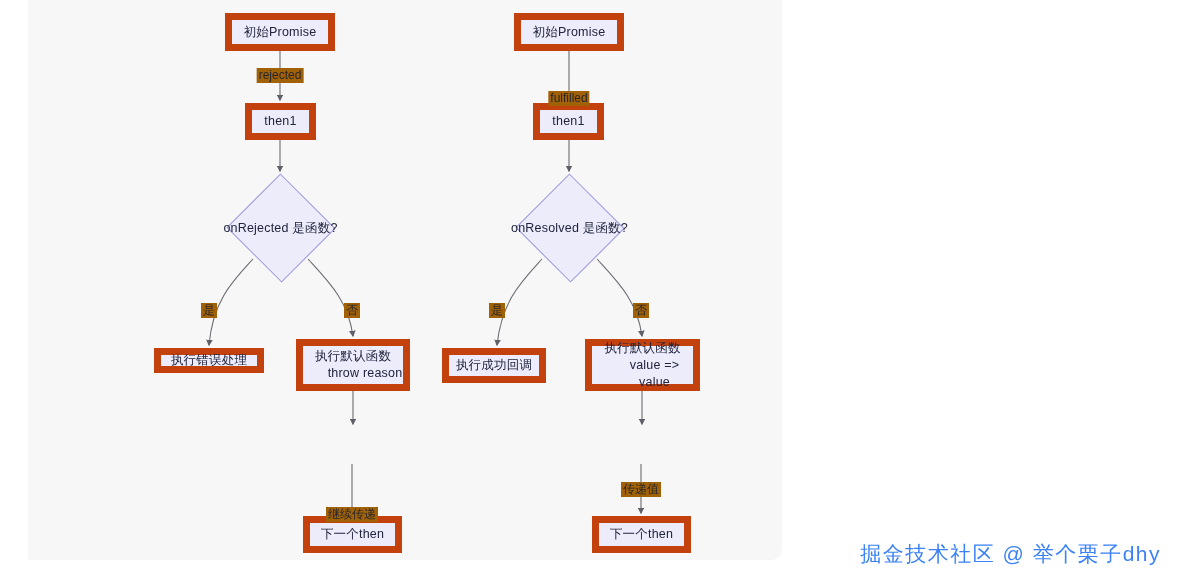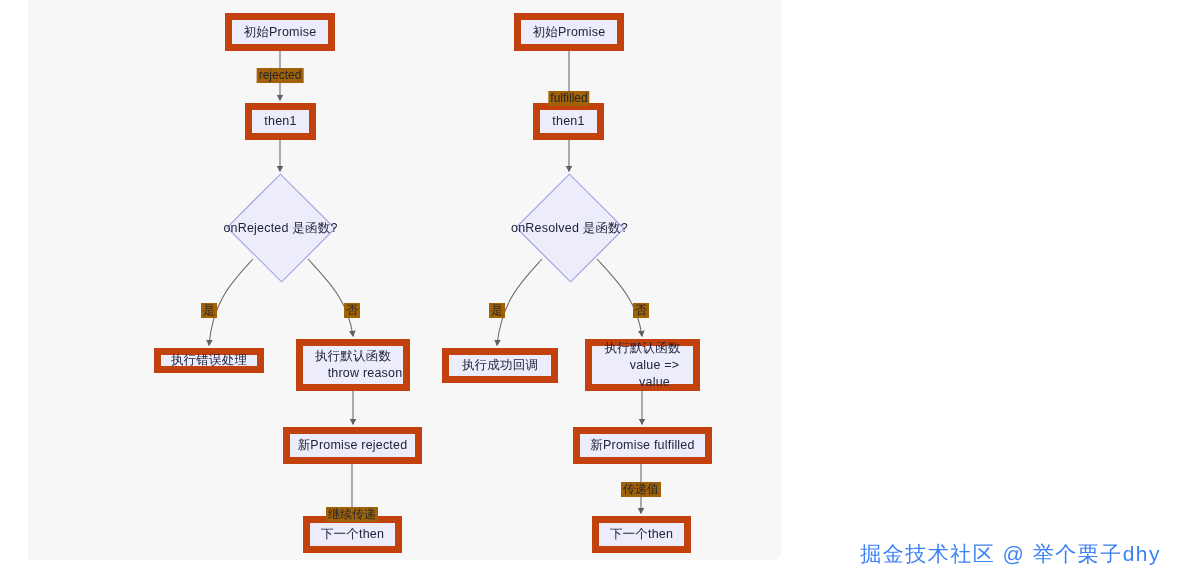--- a/index.html
+++ b/index.html
@@ -142,23 +142,20 @@
 
     <div class="node" style="left:126px;top:348px;width:110px;height:25px;">
       <span>执行错误处理</span>
     </div>
 
     <div class="node" style="left:268px;top:339px;width:114px;height:52px;">
       <span>执行默认函数</span>
       <span class="l2">throw reason</span>
     </div>
 
-    <div class="node" style="left:255px;top:427px;width:139px;height:37px;">
-      <span>新Promise rejected</span>
-    </div>
 
     <div class="node" style="left:275px;top:516px;width:99px;height:37px;">
       <span>下一个then</span>
     </div>
 
     <div class="node" style="left:486px;top:13px;width:110px;height:38px;">
       <span>初始Promise</span>
     </div>
 
     <div class="node" style="left:505px;top:103px;width:71px;height:37px;">
@@ -166,32 +163,29 @@
     </div>
 
     <div class="diamond-wrap" style="left:486px;top:174px;width:111px;height:108px;">
       <div class="diamond-shape" style="width:78px;height:78px;margin-left:-39px;margin-top:-39px;transform:rotate(45deg) scale(1.0,0.98);"></div>
       <div class="diamond-label">
         <span>onResolved</span>
         <span class="l2">是函数?</span>
       </div>
     </div>
 
-    <div class="node" style="left:414px;top:348px;width:116px;height:35px;">
+    <div class="node" style="left:414px;top:348px;width:104px;height:35px;">
       <span>执行成功回调</span>
     </div>
 
     <div class="node" style="left:557px;top:339px;width:115px;height:52px;">
       <span>执行默认函数</span>
       <span class="l2">value =&gt; value</span>
     </div>
 
-    <div class="node" style="left:545px;top:427px;width:139px;height:37px;">
-      <span>新Promise fulfilled</span>
-    </div>
 
     <div class="node" style="left:564px;top:516px;width:99px;height:37px;">
       <span>下一个then</span>
     </div>
 
     <div class="edge-label" style="left:252px;top:68px;">rejected</div>
     <div class="edge-label cn" style="left:181px;top:303px;">是</div>
     <div class="edge-label cn" style="left:324px;top:303px;">否</div>
     <div class="edge-label cn" style="left:324px;top:507px;">继续传递</div>
 

